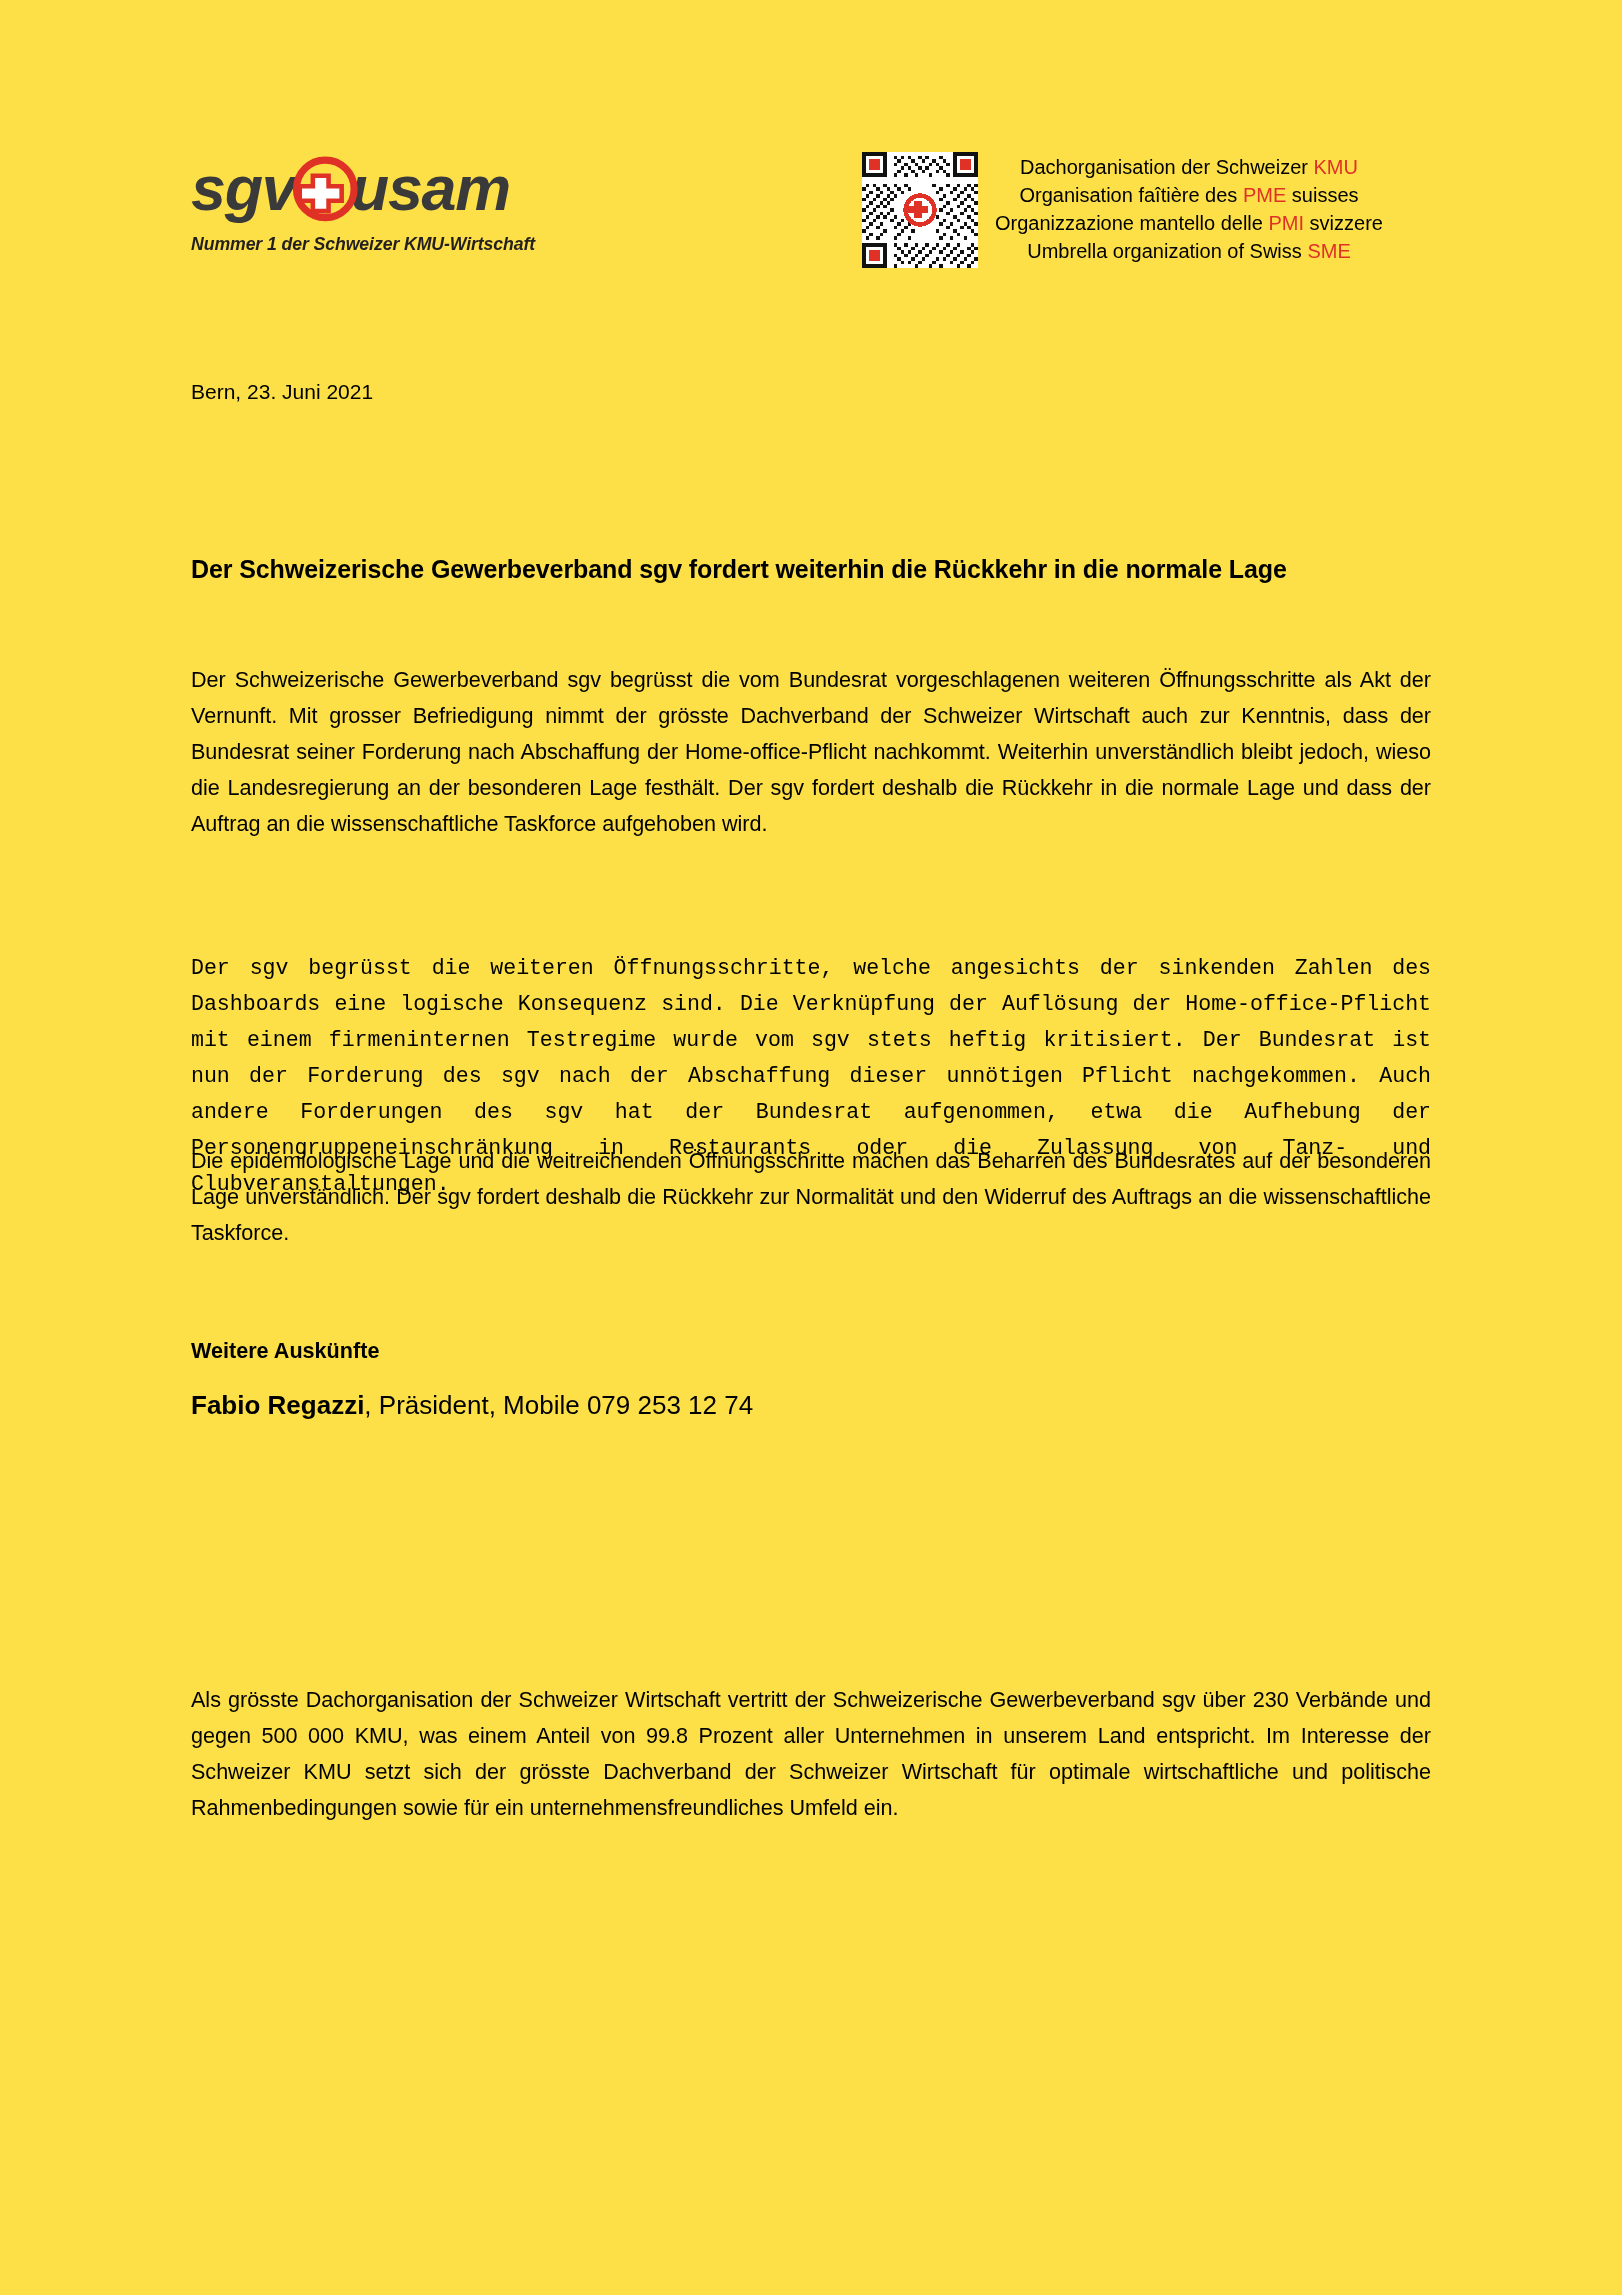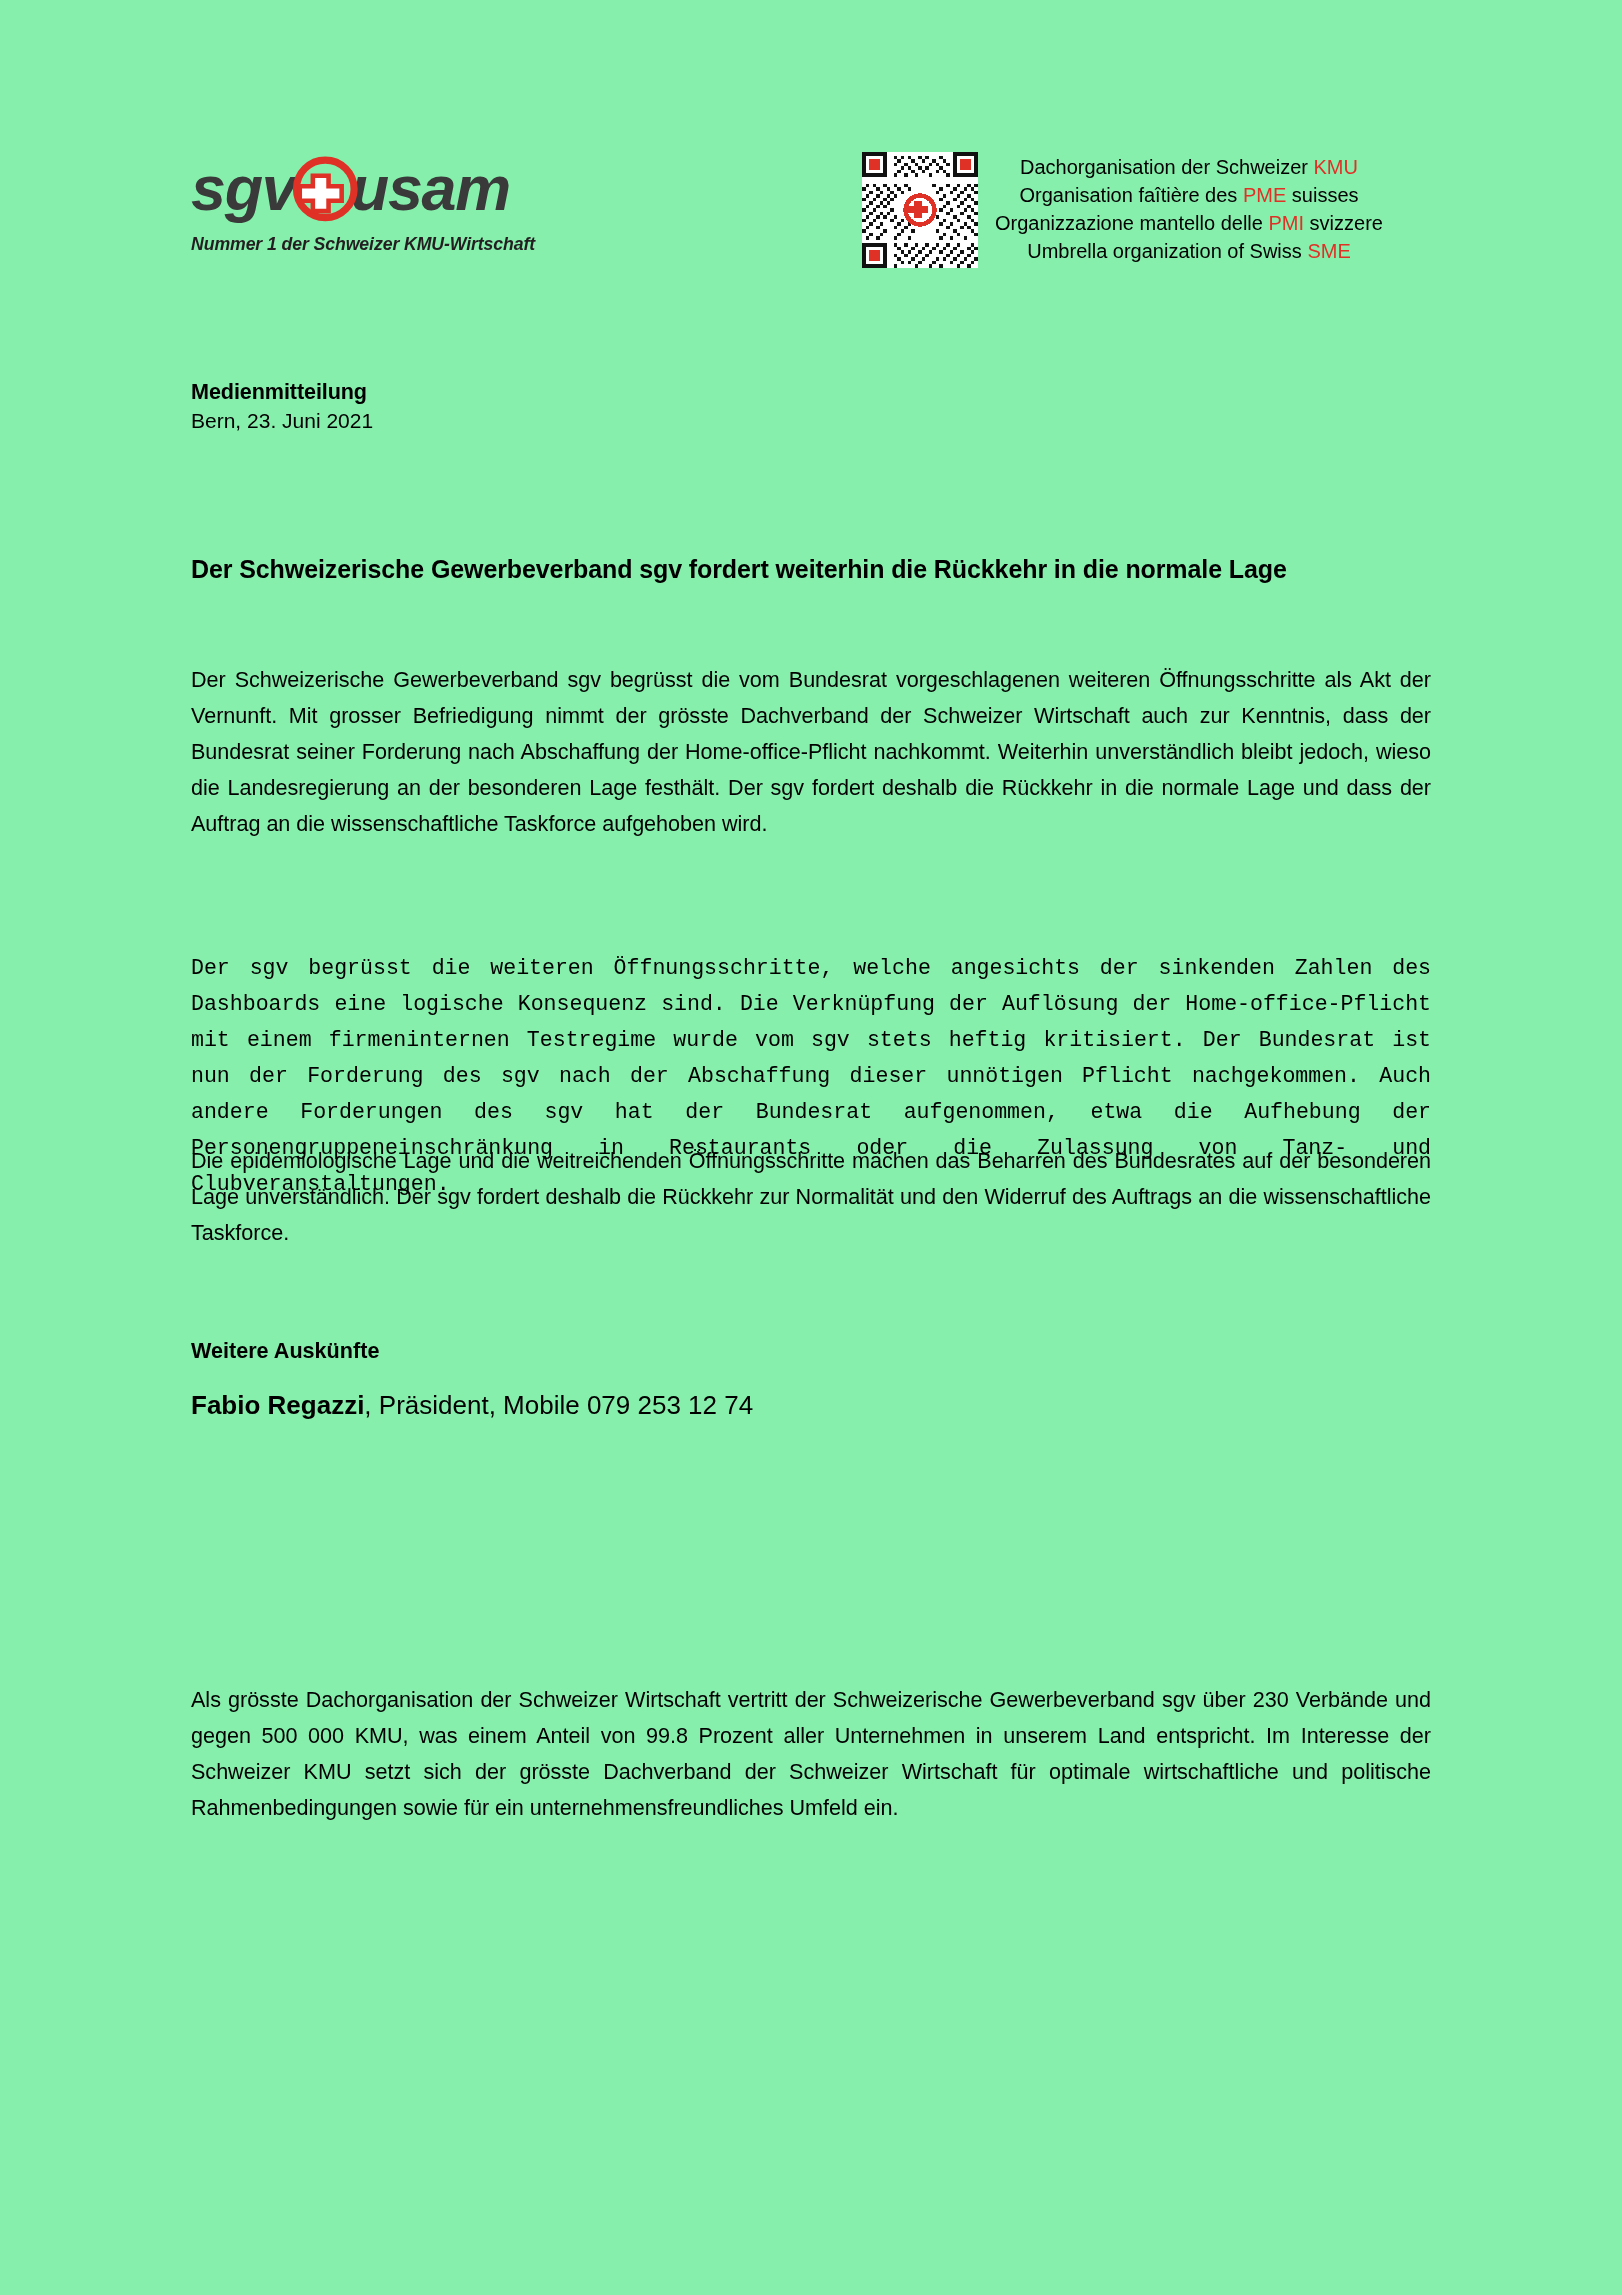--- a/index.html
+++ b/index.html
@@ -9,21 +9,21 @@
     background: #ffffff;
   }
   body {
     font-family: "Liberation Sans", sans-serif;
     color: #000000;
   }
   .page {
     position: relative;
     width: 1622px;
     height: 2295px;
-    background: #86efac;
+    background: #fde047;
     overflow: hidden;
     box-sizing: border-box;
   }
 
   
   .header {
     position: absolute;
     left: 0;
     top: 0;
     width: 1622px;
@@ -441,21 +441,20 @@
         <div class="brand-line">
           <span>Umbrella organization of Swiss </span><span class="hl">SME</span><span></span>
         </div>
       </div>
     </div>
   </div>
 
   <div class="doc">
 
     <div class="meta">
-      <div class="meta-kicker">Medienmitteilung</div>
       <div class="meta-place">Bern, 23. Juni 2021</div>
     </div>
 
     <h1 class="headline">Der Schweizerische Gewerbeverband sgv fordert weiterhin die Rückkehr in die normale Lage</h1>
 
     <p class="lead">Der Schweizerische Gewerbeverband sgv begrüsst die vom Bundesrat vorgeschlagenen weiteren Öffnungsschritte als Akt der Vernunft. Mit grosser Befriedigung nimmt der grösste Dachverband der Schweizer Wirtschaft auch zur Kenntnis, dass der Bundesrat seiner Forderung nach Abschaffung der Home-office-Pflicht nachkommt. Weiterhin unverständlich bleibt jedoch, wieso die Landesregierung an der besonderen Lage festhält. Der sgv fordert deshalb die Rückkehr in die normale Lage und dass der Auftrag an die wissenschaftliche Taskforce aufgehoben wird.</p>
 
     <p class="para para-1">Der sgv begrüsst die weiteren Öffnungsschritte, welche angesichts der sinkenden Zahlen des Dashboards eine logische Konsequenz sind. Die Verknüpfung der Auflösung der Home-office-Pflicht mit einem firmeninternen Testregime wurde vom sgv stets heftig kritisiert. Der Bundesrat ist nun der Forderung des sgv nach der Abschaffung dieser unnötigen Pflicht nachgekommen. Auch andere Forderungen des sgv hat der Bundesrat aufgenommen, etwa die Aufhebung der Personengruppeneinschränkung in Restaurants oder die Zulassung von Tanz- und Clubveranstaltungen.</p>
 
     <p class="para para-2">Die epidemiologische Lage und die weitreichenden Öffnungsschritte machen das Beharren des Bundesrates auf der besonderen Lage unverständlich. Der sgv fordert deshalb die Rückkehr zur Normalität und den Widerruf des Auftrags an die wissenschaftliche Taskforce.</p>

